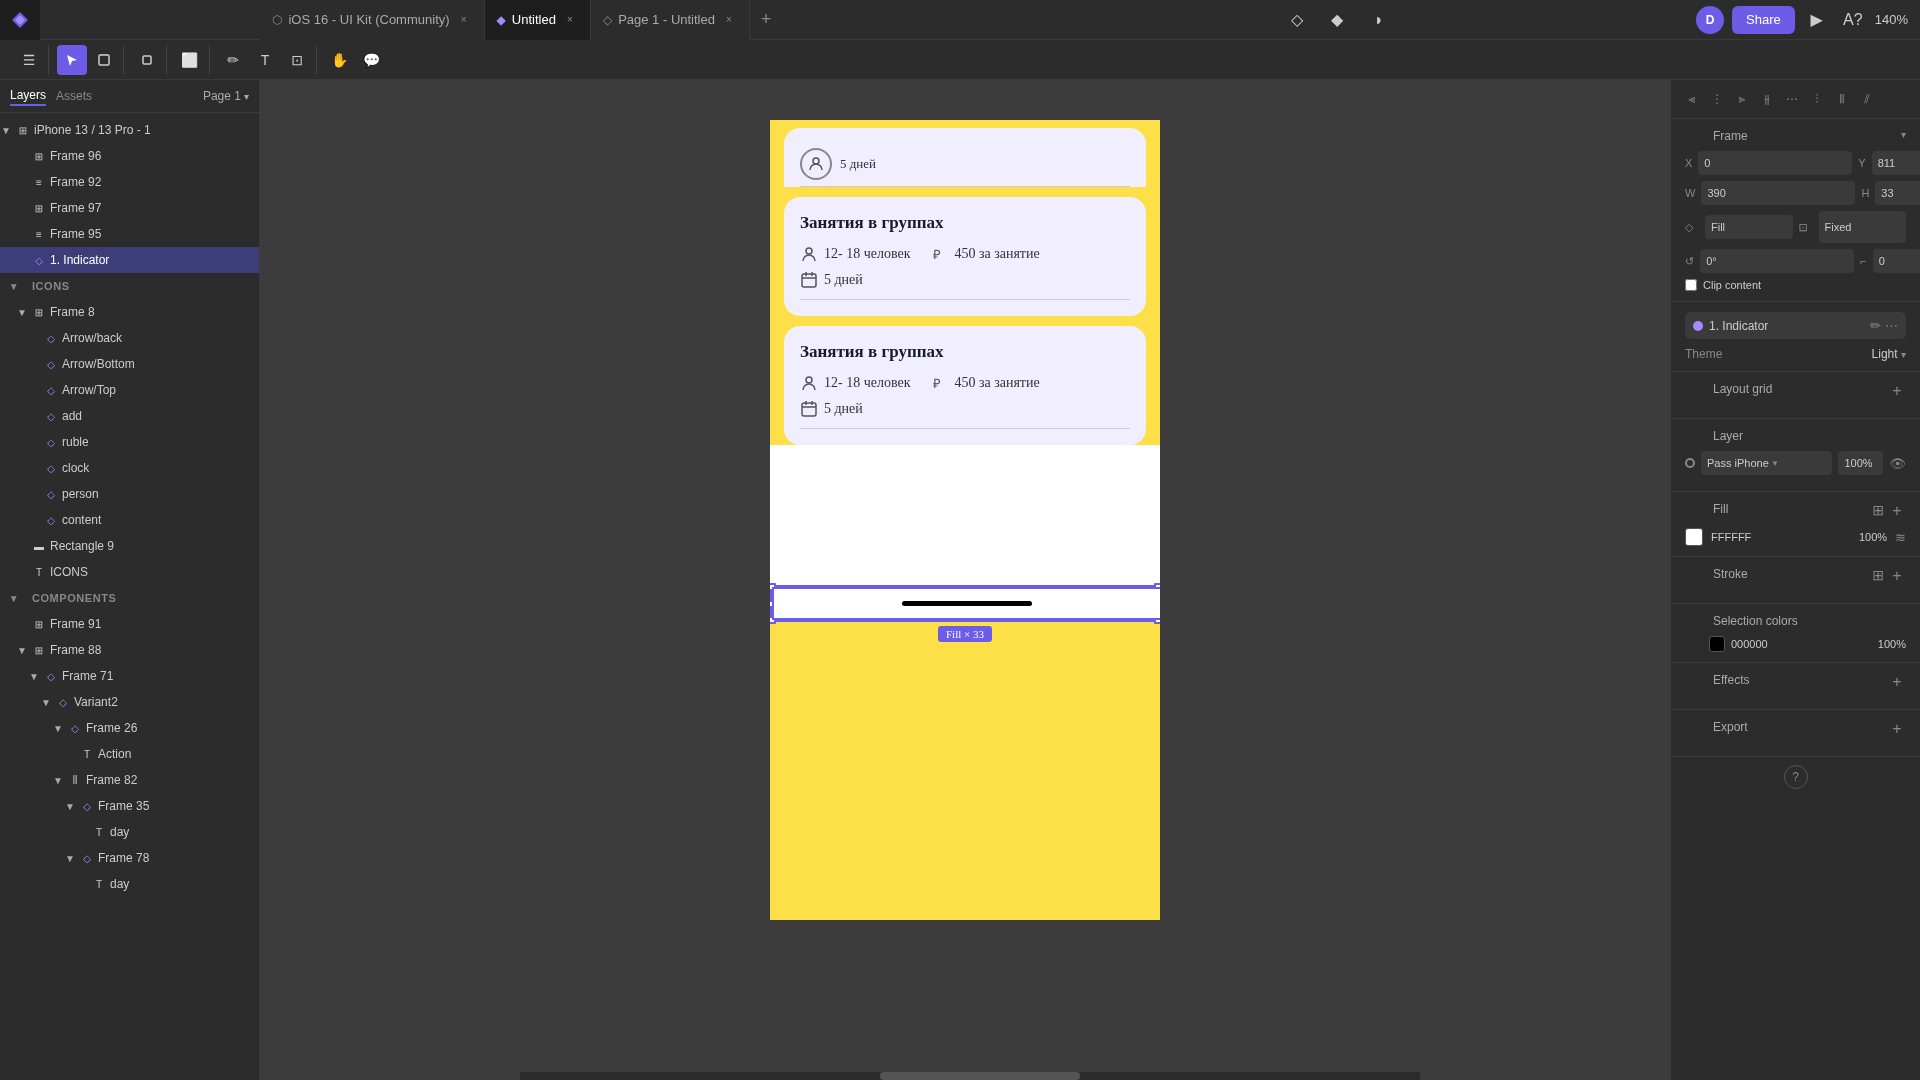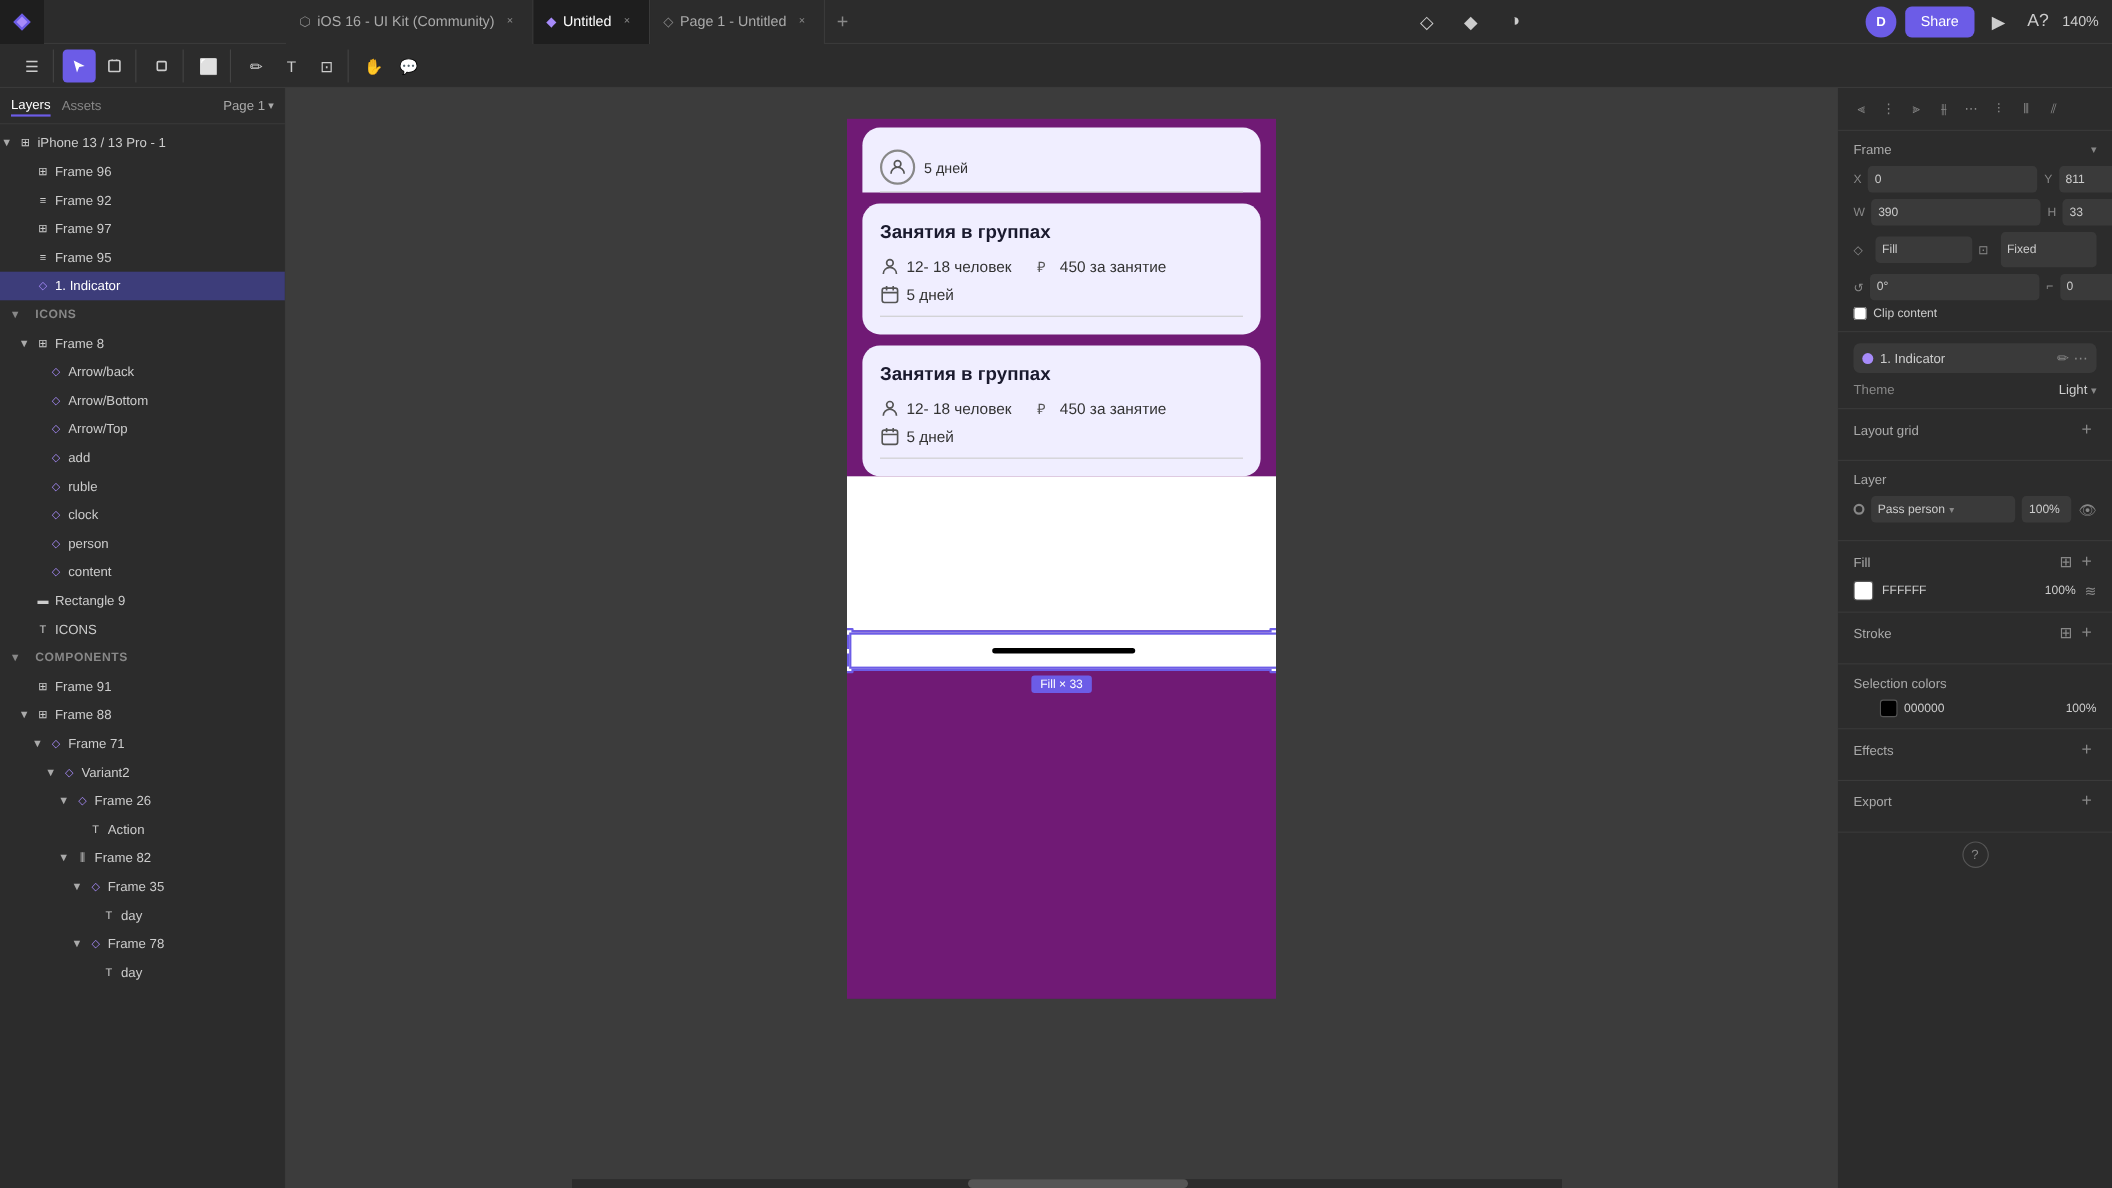--- a/index.html
+++ b/index.html
@@ -268,25 +268,26 @@
       align-items: flex-start;
       justify-content: center;
       overflow: hidden;
       position: relative;
       padding-top: 20px;
     }
 
     .phone-frame {
       width: 390px;
       min-height: 800px;
-      background: #701a75;
-      margin: 8px auto;
+      background: #fde047;
+      margin: 20px auto;
       position: relative;
       border-radius: 0;
       overflow: hidden;
+      font-family: Liberation Serif, serif;
     }
 
     .card {
       background: #f0eeff;
       border-radius: 16px;
       padding: 16px;
     }
     .card-title {
       font-size: 17px;
       font-weight: 600;
@@ -394,23 +395,23 @@
       cursor: pointer;
     }
     .right-tab.active { color: #fff; border-bottom: 2px solid #6c5ce7; }
 
     .panel-section {
       padding: 10px 14px;
       border-bottom: 1px solid #3a3a3a;
     }
     .panel-section-header {
       display: flex;
-      align-items: center;
       justify-content: space-between;
       margin-bottom: 8px;
+      margin-left: 28px;
     }
     .panel-section-title {
       font-size: 12px;
       color: #aaa;
       font-weight: 500;
     }
     .panel-add-btn {
       width: 18px;
       height: 18px;
       display: flex;
@@ -1007,21 +1008,21 @@
       </div>
     </div>
 
     <div class="panel-section">
       <div class="panel-section-header">
         <span class="panel-section-title">Layer</span>
       </div>
       <div class="layer-prop-row">
         <div class="layer-dot"></div>
         <div style="background:#3a3a3a;border-radius:4px;height:24px;font-size:11px;color:#ccc;padding:0 6px;flex:1;display:flex;align-items:center;gap:4px;cursor:pointer;">
-          <span>Pass person</span>
+          <span>Pass iPhone</span>
           <span style="font-size:9px;color:#888;">▾</span>
         </div>
         <div style="background:#3a3a3a;border-radius:4px;height:24px;font-size:11px;color:#ccc;padding:0 6px;width:45px;display:flex;align-items:center;">100%</div>
         <span class="layer-eye">👁</span>
       </div>
     </div>
 
     <div class="panel-section">
       <div class="panel-section-header">
         <span class="panel-section-title">Fill</span>

